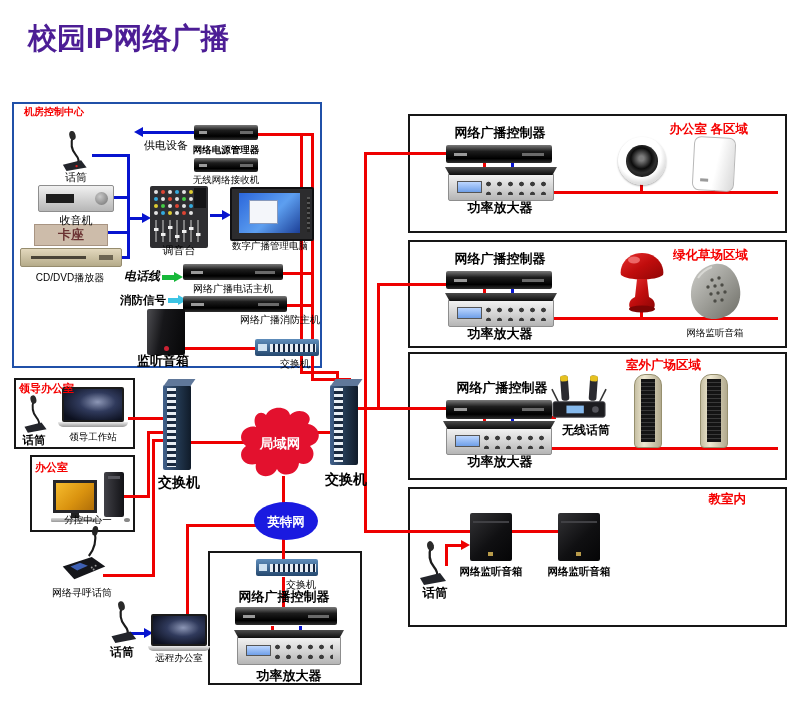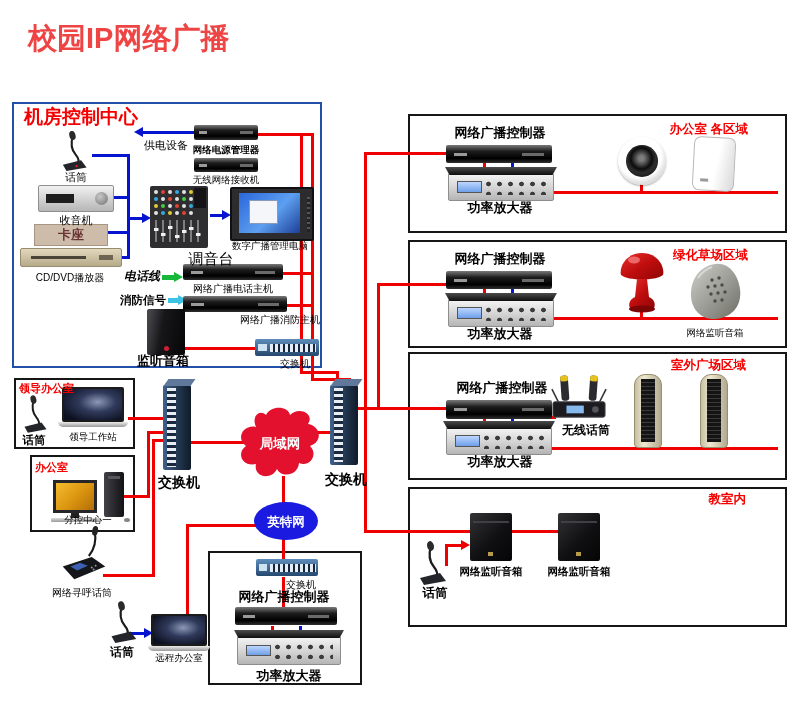--- a/index.html
+++ b/index.html
@@ -76,21 +76,21 @@
   .pc .kb{position:absolute;left:0px;top:46px;width:50px;height:4px;background:linear-gradient(#ddd,#999);border-radius:1px;}
   .pc .tower{position:absolute;right:0;top:0;width:20px;height:45px;background:linear-gradient(90deg,#414147,#121216);border-radius:2px;}
   .pc .tower::before{content:"";position:absolute;left:20%;top:8%;width:60%;height:3px;background:#55555c;}
   .pc .mouse{position:absolute;right:-6px;top:46px;width:6px;height:4px;background:#888;border-radius:50%;}
 </style>
 </head>
 <body>
 
 <div class="stage">
 
-  <div class="lb b" style="left:28px;top:22px;font-size:29px;color:#ef4444;">校园IP网络广播</div>
+  <div class="lb b" style="left:28px;top:22px;font-size:29px;color:#4c1d95;">校园IP网络广播</div>
 
   <div class="bx blue" style="left:12px;top:102px;width:306px;height:262px;"></div>
   <div class="bx" style="left:14px;top:378px;width:117px;height:67px;"></div>
   <div class="bx" style="left:30px;top:455px;width:101px;height:73px;"></div>
   <div class="bx" style="left:208px;top:551px;width:150px;height:130px;"></div>
   <div class="bx" style="left:408px;top:114px;width:375px;height:115px;"></div>
   <div class="bx" style="left:408px;top:240px;width:375px;height:104px;"></div>
   <div class="bx" style="left:408px;top:352px;width:375px;height:124px;"></div>
   <div class="bx" style="left:408px;top:487px;width:375px;height:136px;"></div>
 
@@ -169,21 +169,21 @@
   <div class="w h bl" style="left:142px;top:131px;width:54px;"></div>
   <div class="al" style="left:134px;top:127px;color:#0714cf;"></div>
   <div class="w h bl" style="left:128px;top:632px;width:18px;"></div>
   <div class="ar" style="left:144px;top:628px;color:#0714cf;"></div>
 
   <div class="w gn" style="left:162px;top:275px;width:14px;"></div>
   <div class="ar" style="left:174px;top:272px;color:#17b83a;"></div>
   <div class="w cy" style="left:168px;top:298px;width:12px;"></div>
   <div class="ar" style="left:178px;top:295px;color:#3cc4e4;"></div>
 
-  <div class="lb b rd" style="left:24px;top:106px;font-size:19px;text-align:center;">机房控制中心</div>
+  <div class="lb b rd" style="left:24px;top:106px;font-size:10px;text-align:center;">机房控制中心</div>
 
   <svg class="dev" viewBox="0 0 40 46" style="left:52px;top:130px;width:40px;height:42px;">
     <path d="M21 6 q-4 13 3 21 q5 6 2 10" fill="none" stroke="#1c1c1c" stroke-width="2.3"></path>
     <ellipse cx="20.5" cy="6" rx="3.4" ry="5" fill="#2a2a2a" transform="rotate(-14 20.5 6)"></ellipse>
     <path d="M10 38 L30 33 L36 41 L14 45 Z" fill="#23252b"></path>
     <circle cx="25" cy="39.5" r="1.3" fill="#d22"></circle>
   </svg>
   <div class="lb" style="left:56px;top:171px;width:40px;font-size:11px;">话筒</div>
 
   <div class="dev radio" style="left:38px;top:185px;width:74px;height:25px;"></div>
@@ -241,21 +241,21 @@
     <g fill="#f0f0f0">
       <rect x="4" y="42" width="4.5" height="3"></rect>
         <rect x="11" y="47" width="4.5" height="3"></rect>
         <rect x="18" y="40" width="4.5" height="3"></rect>
       <rect x="25" y="49" width="4.5" height="3"></rect>
         <rect x="32" y="44" width="4.5" height="3"></rect>
         <rect x="39" y="41" width="4.5" height="3"></rect>
         <rect x="46" y="47" width="4.5" height="3"></rect>
     </g>
   </svg>
-  <div class="lb" style="left:156px;top:250px;width:46px;font-size:15px;margin-left:32px;">调音台</div>
+  <div class="lb" style="left:156px;top:244px;width:46px;font-size:11px;">调音台</div>
 
   <div class="dev rackpc" style="left:230px;top:187px;width:80px;height:50px;">
     <span class="scr"></span>
   </div>
   <div class="lb" style="left:224px;top:241px;width:92px;font-size:9.5px;">数字广播管理电脑</div>
 
   <div class="lb b" style="left:121px;top:270px;width:42px;font-size:12px;font-style:italic;">电话线</div>
   <div class="dev rack1u" style="left:183px;top:264px;width:100px;height:16px;"></div>
   <div class="lb" style="left:186px;top:283px;width:94px;font-size:10px;">网络广播电话主机</div>
 
@@ -388,21 +388,21 @@
         <circle cx="23" cy="32" r="1.7"></circle>
       <circle cx="30" cy="31" r="1.7"></circle>
         <circle cx="37" cy="30" r="1.7"></circle>
         <circle cx="27" cy="39" r="1.7"></circle>
         <circle cx="34" cy="38" r="1.7"></circle>
     </g>
     <path d="M10 16 C14 10 18 7 24 5" fill="none" stroke="#e4e4e0" stroke-width="2" opacity="0.7"></path>
   </svg>
   <div class="lb" style="left:660px;top:328px;width:110px;font-size:9.5px;">网络监听音箱</div>
 
-  <div class="lb b rd" style="left:626px;top:358px;width:120px;font-size:12.5px;text-align:right;">室外广场区域</div>
+  <div class="lb b rd" style="left:626px;top:358px;width:120px;font-size:12.5px;text-align:left;">室外广场区域</div>
   <div class="lb b" style="left:448px;top:381px;width:108px;font-size:13px;">网络广播控制器</div>
   <div class="dev rack1u" style="left:446px;top:400px;width:106px;height:19px;"></div>
   <svg class="dev" viewBox="0 0 66 58" style="left:546px;top:366px;width:66px;height:56px;">
     <g transform="rotate(-4 18 20)">
       <rect x="14" y="10" width="8" height="26" rx="3" fill="#2b2b30"></rect>
       <rect x="14" y="10" width="8" height="6" rx="2" fill="#e6c11f"></rect>
     </g>
     <g transform="rotate(4 48 20)">
       <rect x="44" y="10" width="8" height="26" rx="3" fill="#2b2b30"></rect>
       <rect x="44" y="10" width="8" height="6" rx="2" fill="#e6c11f"></rect>

